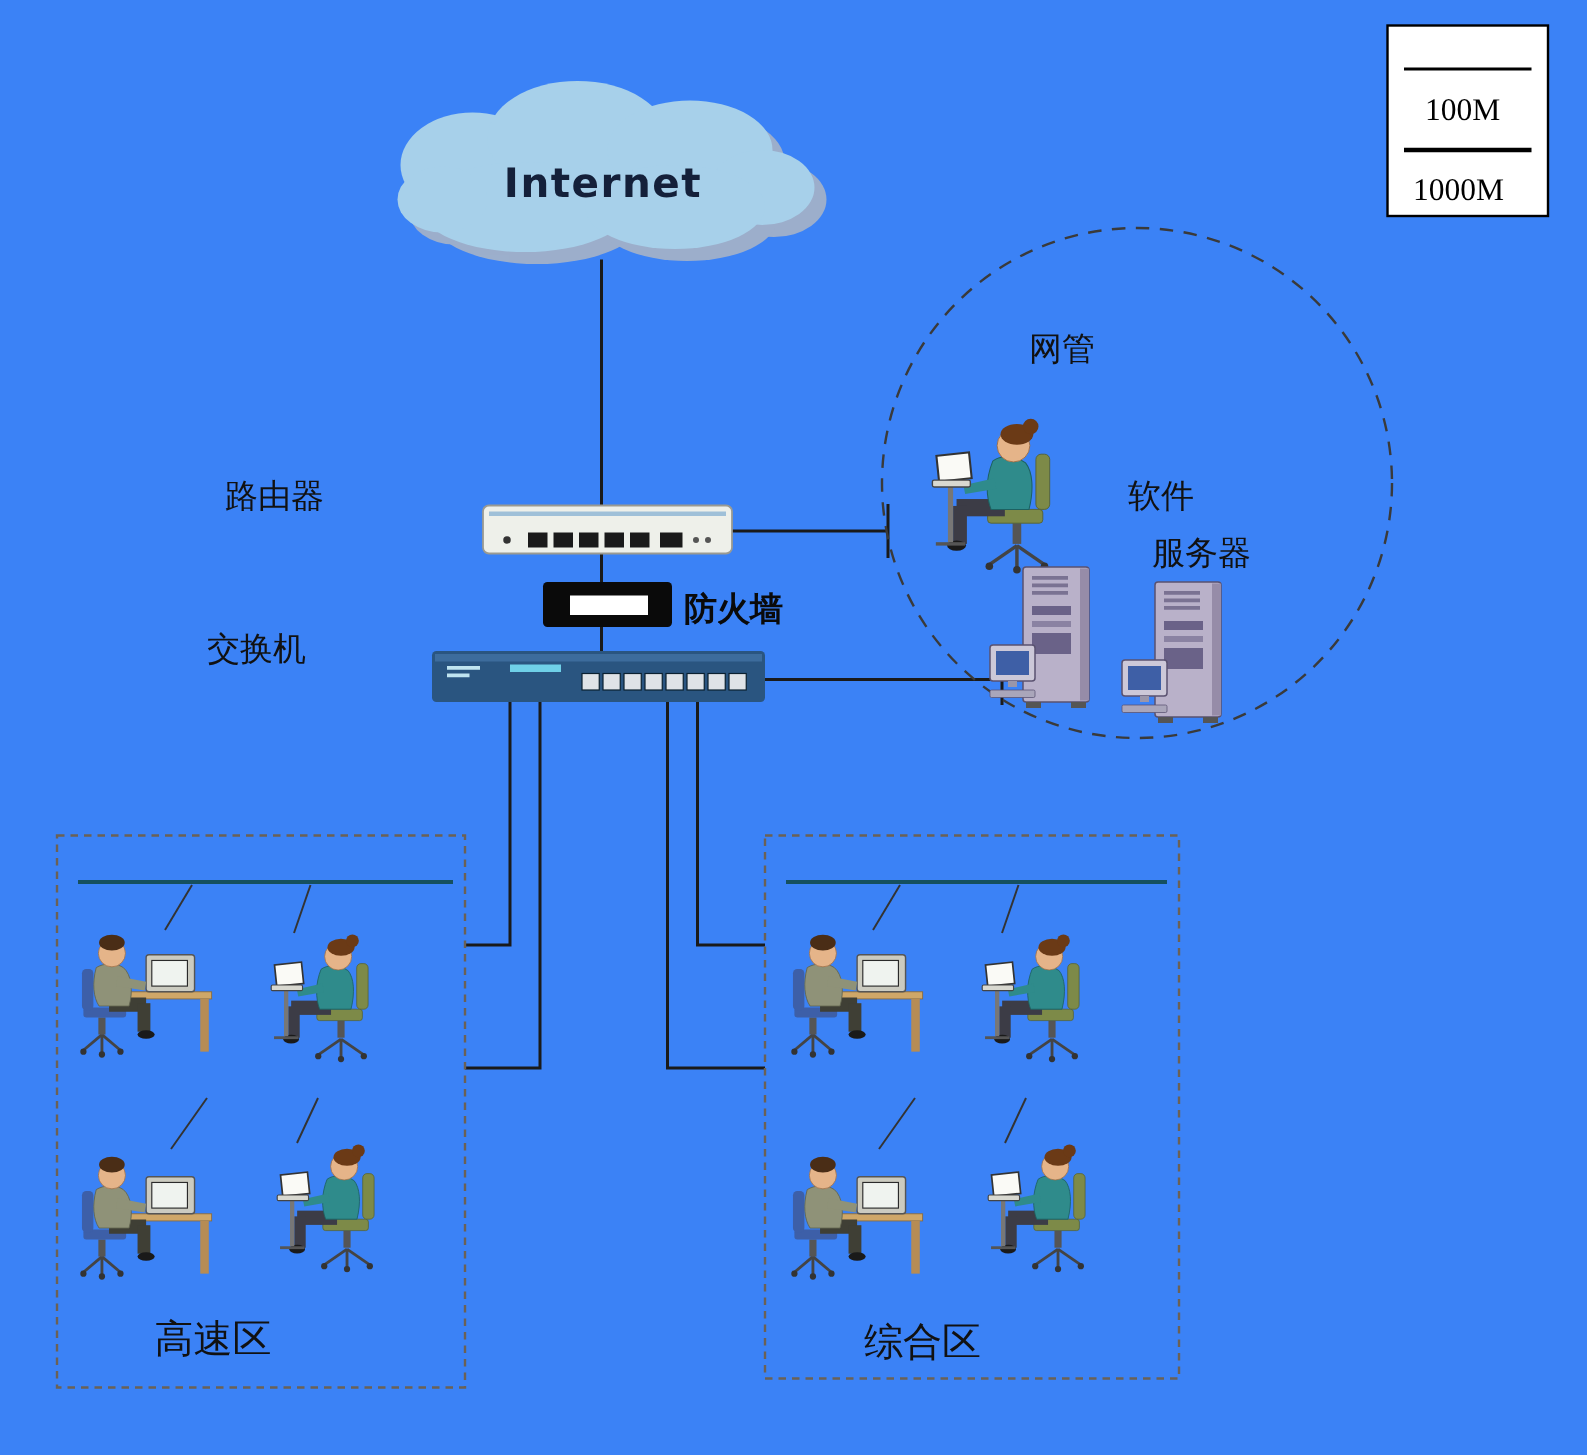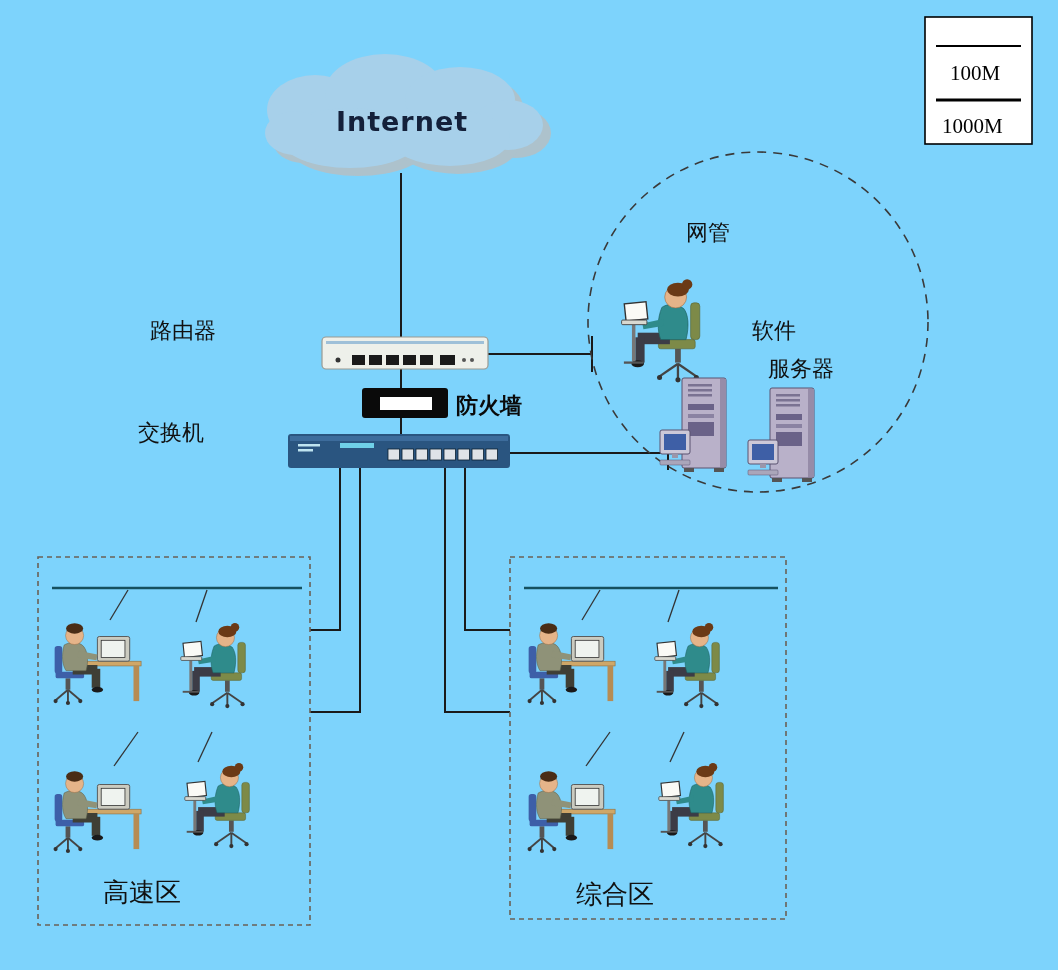--- a/index.html
+++ b/index.html
@@ -1,16 +1,16 @@
 <!DOCTYPE html>
 <html><head>
 <meta charset="utf-8">
 <style>
   html,body{margin:0;padding:0;background:#ffffff;}
-  .canvas{width:1058px;height:970px;background:#7dd3fc;position:relative;overflow:hidden;}
+  .canvas{width:1058px;height:970px;background:#3b82f6;position:relative;overflow:hidden;}
   svg{display:block;}
   .label-cn{font-family:"Liberation Sans",sans-serif;font-size:22px;fill:#111;}
   .label-cn-bold{font-family:"Liberation Sans",sans-serif;font-size:22px;font-weight:bold;fill:#0a0a0a;}
   .label-cn-lg{font-family:"Liberation Sans",sans-serif;font-size:26px;fill:#111;}
   .label-internet{font-family:"DejaVu Sans",sans-serif;font-size:27px;font-weight:bold;fill:#14203a;letter-spacing:1px;}
   .label-serif{font-family:"Liberation Serif",serif;font-size:21px;fill:#000;}
 </style>
 </head>
 <body>
 

